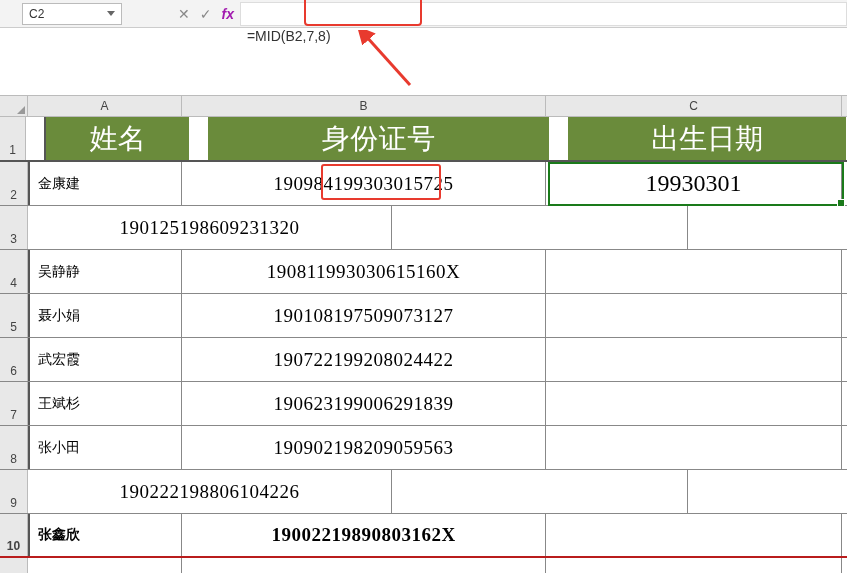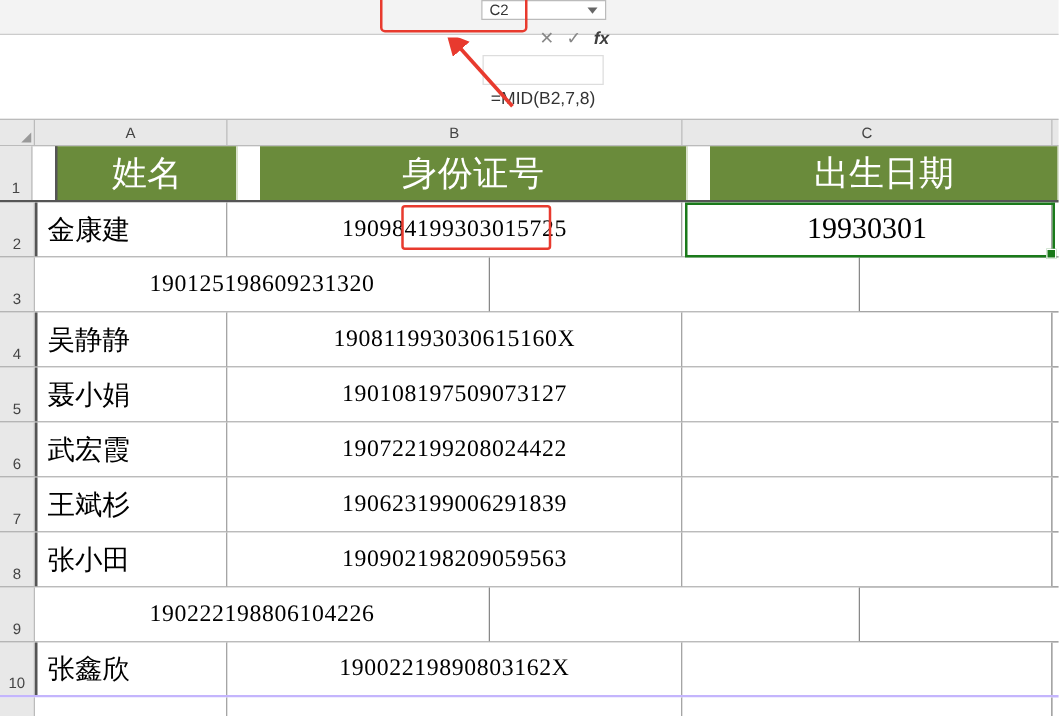--- a/index.html
+++ b/index.html
@@ -15,21 +15,20 @@
   
   .formula-bar {
     display: flex;
     align-items: center;
     height: 28px;
     border-bottom: 1px solid #ccc;
     background: #f3f3f3;
     padding-left: 22px;
     gap: 6px;
     font-size: 13px;
-    flex-direction: column;
   }
   .name-box {
     width: 100px;
     height: 22px;
     background: #fff;
     border: 1px solid #bbb;
     display: flex;
     align-items: center;
     padding: 0 6px;
     font-size: 12px;
@@ -48,21 +47,21 @@
     align-items: center;
     gap: 10px;
     margin-left: 50px;
     color: #888;
     font-size: 14px;
   }
   .fb-icons span { cursor: pointer; }
   .fx {
     font-style: italic;
     font-weight: bold;
-    color: #404040;
+    color: #a21caf;
   }
   .formula-input-wrap {
     flex: 1;
     background: #fff;
     height: 24px;
     border: 1px solid #ddd;
     display: flex;
     align-items: center;
     padding: 0 6px;
     position: relative;
@@ -148,41 +147,41 @@
     justify-content: center;
     font-size: 12px;
     color: #444;
     padding-bottom: 3px;
   }
   .cell {
     border-right: 1px solid #888;
     display: flex;
     align-items: center;
     padding: 0 8px;
-    font-size: 22px;
+    font-size: 14px;
     color: #000;
     position: relative;
     background: #fff;
   }
   .cell.A { width: 154px; justify-content: flex-start; font-family: "SimSun", serif; }
   .cell.B { width: 364px; justify-content: center; font-family: "Times New Roman", serif; font-size: 19px; letter-spacing: 0.5px; }
   .cell.C { width: 296px; justify-content: center; font-family: "Times New Roman", serif; font-size: 24px; }
 
   .row.header .cell {
     background: #6a8b3b;
     color: #fff;
     font-size: 28px;
     justify-content: center;
     border-right: 1px solid #fff;
     font-family: "SimSun", serif;
     margin-left: 18px;
   }
   .row.header { height: 45px; border-bottom: 2px solid #555; }
   .row.data { height: 44px; }
-  .row.last-data { border-bottom: 2px solid #c4b5fd; }
+  .row.last-data { border-bottom: 2px solid #b91c1c; font-weight: bold; }
 
   .left-border {
     border-left: 2px solid #555;
   }
 
   
   .selected-cell {
     position: absolute;
     left: 548px;
     top: 45px;

